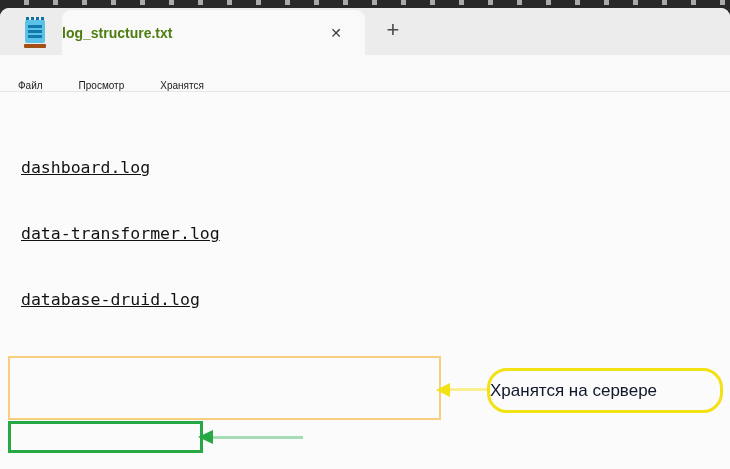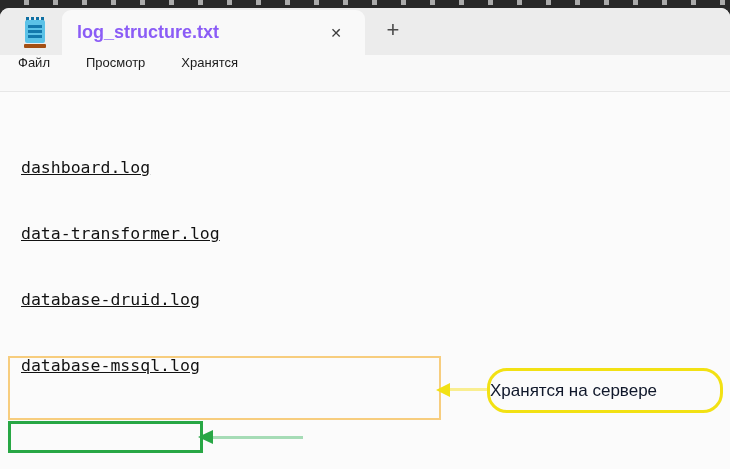--- a/index.html
+++ b/index.html
@@ -20,21 +20,21 @@
     background:#fbfbfb; border-radius:9px 9px 0 0; overflow:hidden;
     box-shadow: inset 1px 0 0 rgba(0,0,0,.14);
   }
   
   .tabbar { position:relative; height:47px; background:#ececec; }
   .tab {
     position:absolute; left:62px; top:2px; width:303px; height:45px;
     background:#f9f9f9; border-radius:9px 9px 0 0;
     display:flex; align-items:center;
   }
-  .tab-title { margin-left:15px; flex:1; font-size:18px; font-weight:bold; color:#8b5cf6; }
+  .tab-title { flex:1; font-size:14px; font-weight:bold; color:#4d7c0f; }
   .tab-close {
     width:26px; height:26px; margin-right:16px; border-radius:4px;
     display:flex; align-items:center; justify-content:center;
     font-size:14px; color:#3c3c3c; cursor:default;
   }
   .new-tab {
     position:absolute; left:378px; top:7px; width:30px; height:30px;
     display:flex; align-items:center; justify-content:center;
     font-size:22px; font-weight:300; color:#4a4a4a; border-radius:4px;
   }
@@ -43,22 +43,22 @@
   .np-spiral { position:absolute; left:2px; top:0; width:19px; height:4px;
     background:repeating-linear-gradient(90deg,#0f6fa3 0 3px, transparent 3px 5px); }
   .np-pad { position:absolute; left:1px; top:3px; width:20px; height:23px;
     background:#5bc2e7; border-radius:2px; }
   .np-line { position:absolute; left:3px; width:14px; height:3px; background:#1379ad; }
   .np-base { position:absolute; left:0; bottom:0; width:22px; height:4px;
     background:#a34e13; border-radius:1px; }
   
   .menubar {
     height:36px; background:#f9f9f9; border-bottom:1px solid #e7e7e7;
-    display:flex; align-items:flex-start; padding-left:18px; gap:36px;
-    font-size:13px; color:#1b1b1b;
+    display:flex; align-items:flex-end; padding-left:18px; gap:36px;
+    font-size:10px; color:#1b1b1b;
   }
   .menu-item { cursor:default; }
   
   .content { position:relative; height:377px; background:#fbfbfb; }
   .filelist {
     position:absolute; left:21px; top:21px;
     font-family:"DejaVu Sans Mono", monospace;
     font-size:16.5px; line-height:22px; color:#121212; white-space:pre;
   }
   .file-line { height:22px;text-decoration:underline; }
@@ -111,21 +111,20 @@
     <span class="menu-item">Просмотр</span>
     <span class="menu-item">Хранятся</span>
   </div>
 
   <div class="content">
 
     <div class="filelist">
       <div class="file-line">dashboard.log</div>
       <div class="file-line">data-transformer.log</div>
       <div class="file-line">database-druid.log</div>
-      <div class="file-line">database-mssql.log</div>
       
       
       
       
       
       
       
       
       
       

